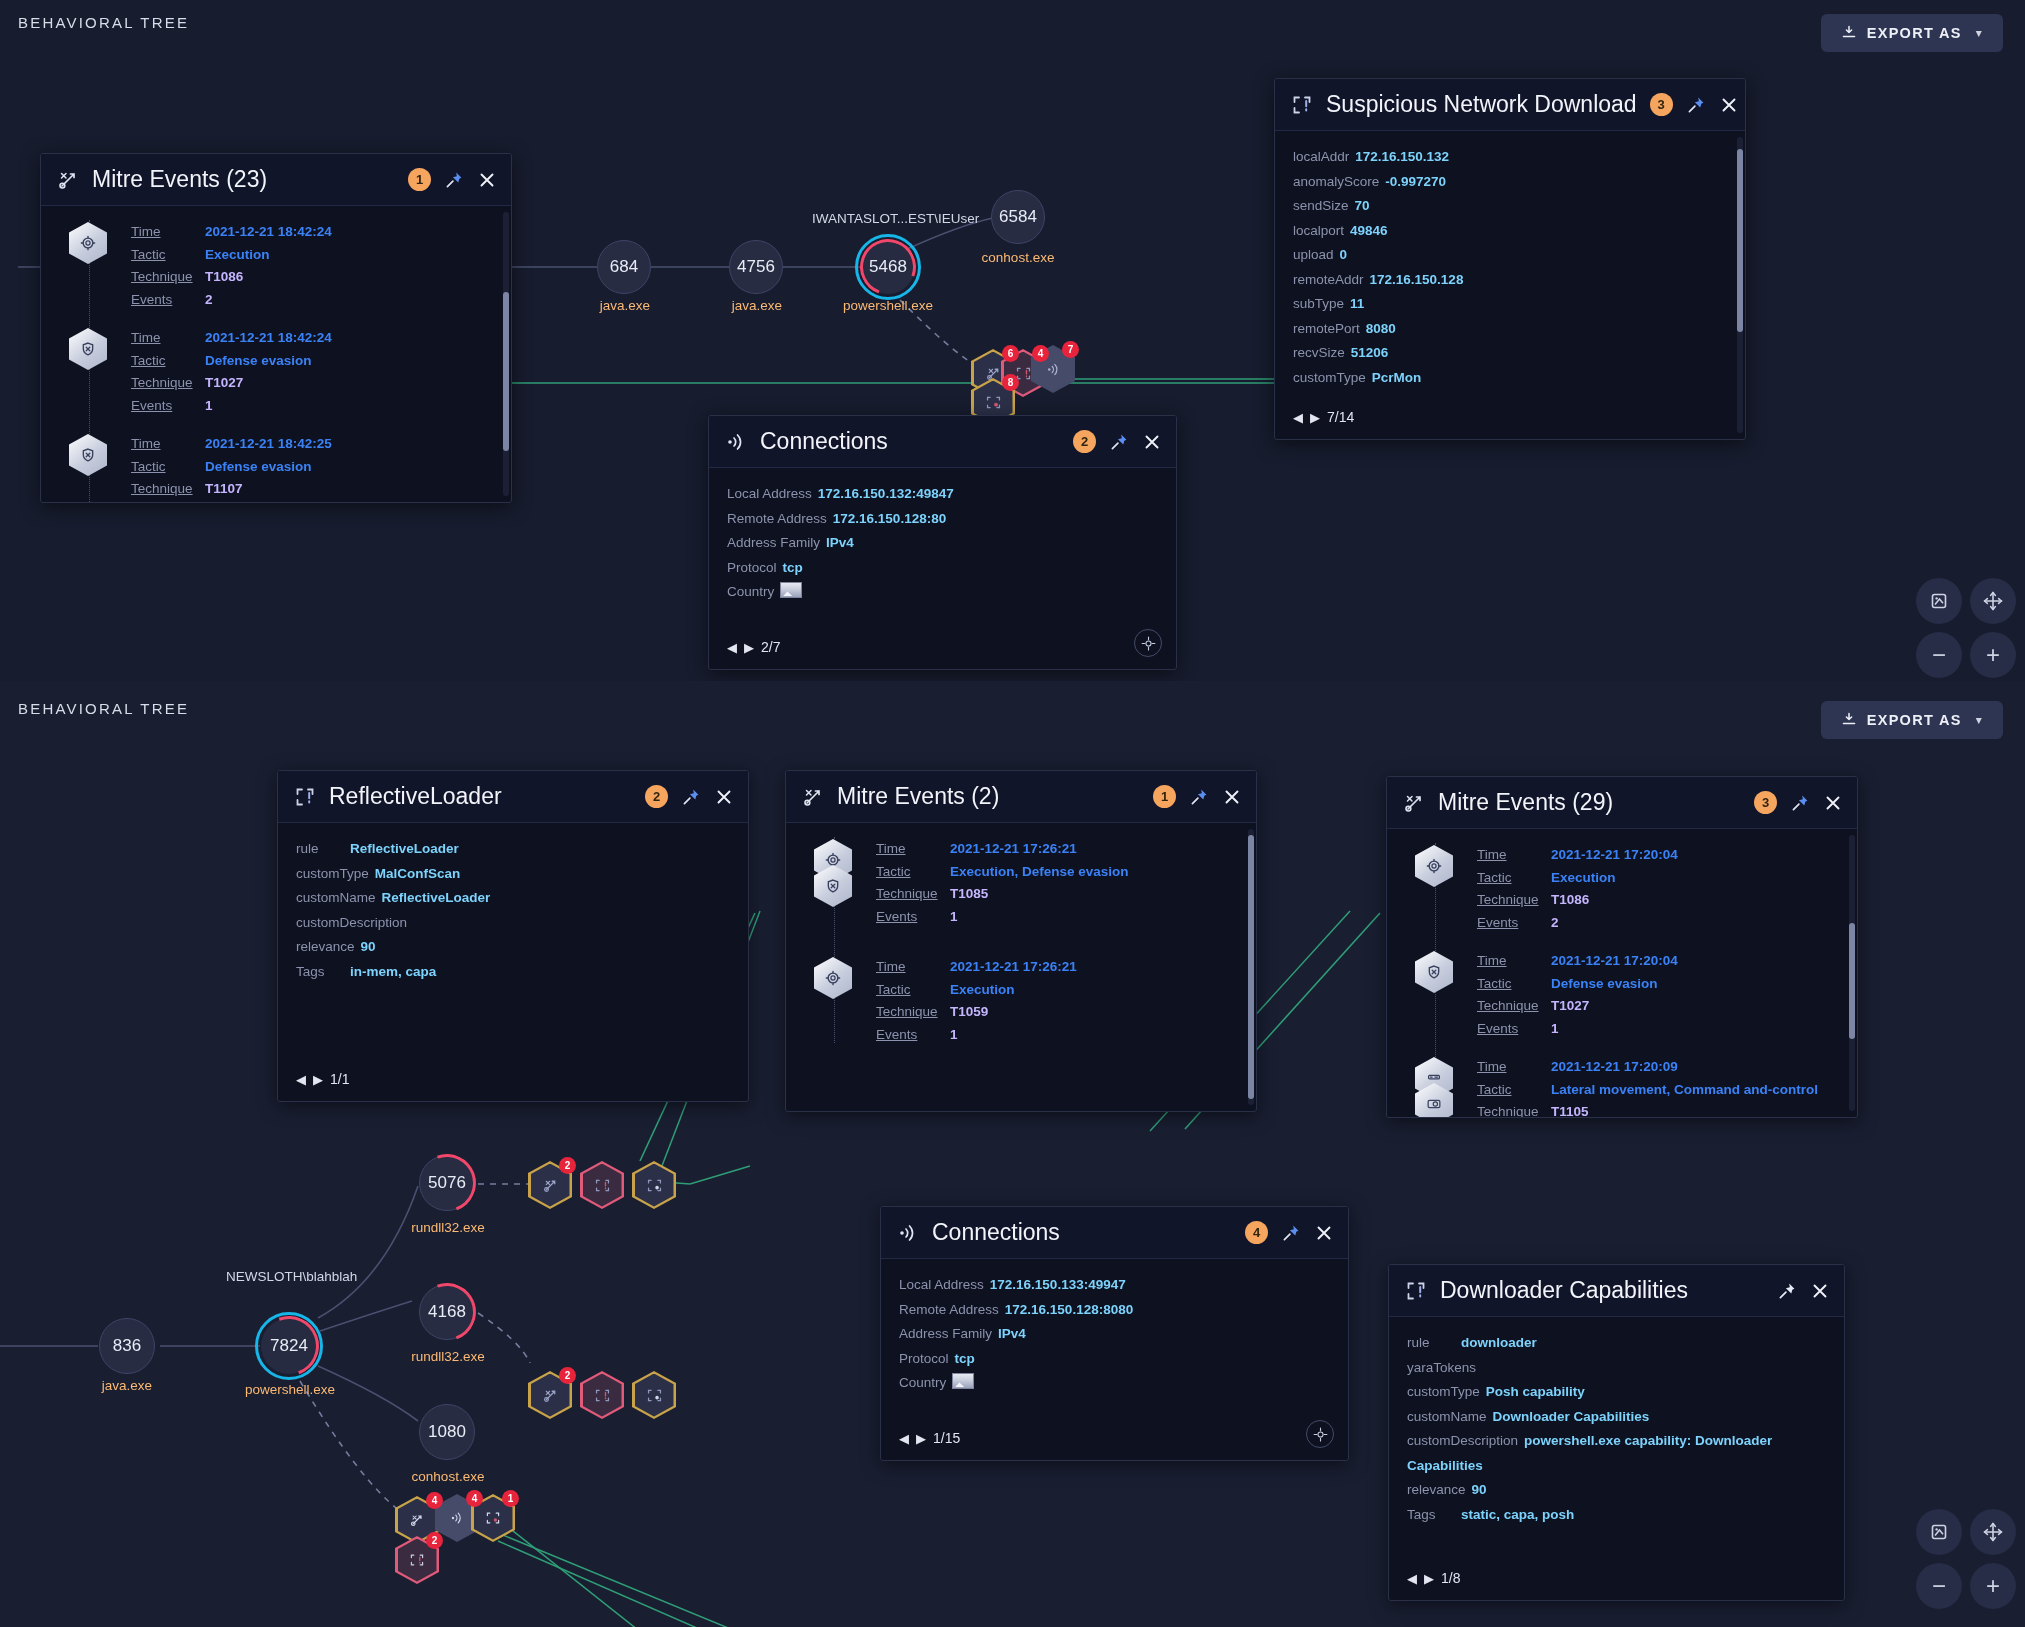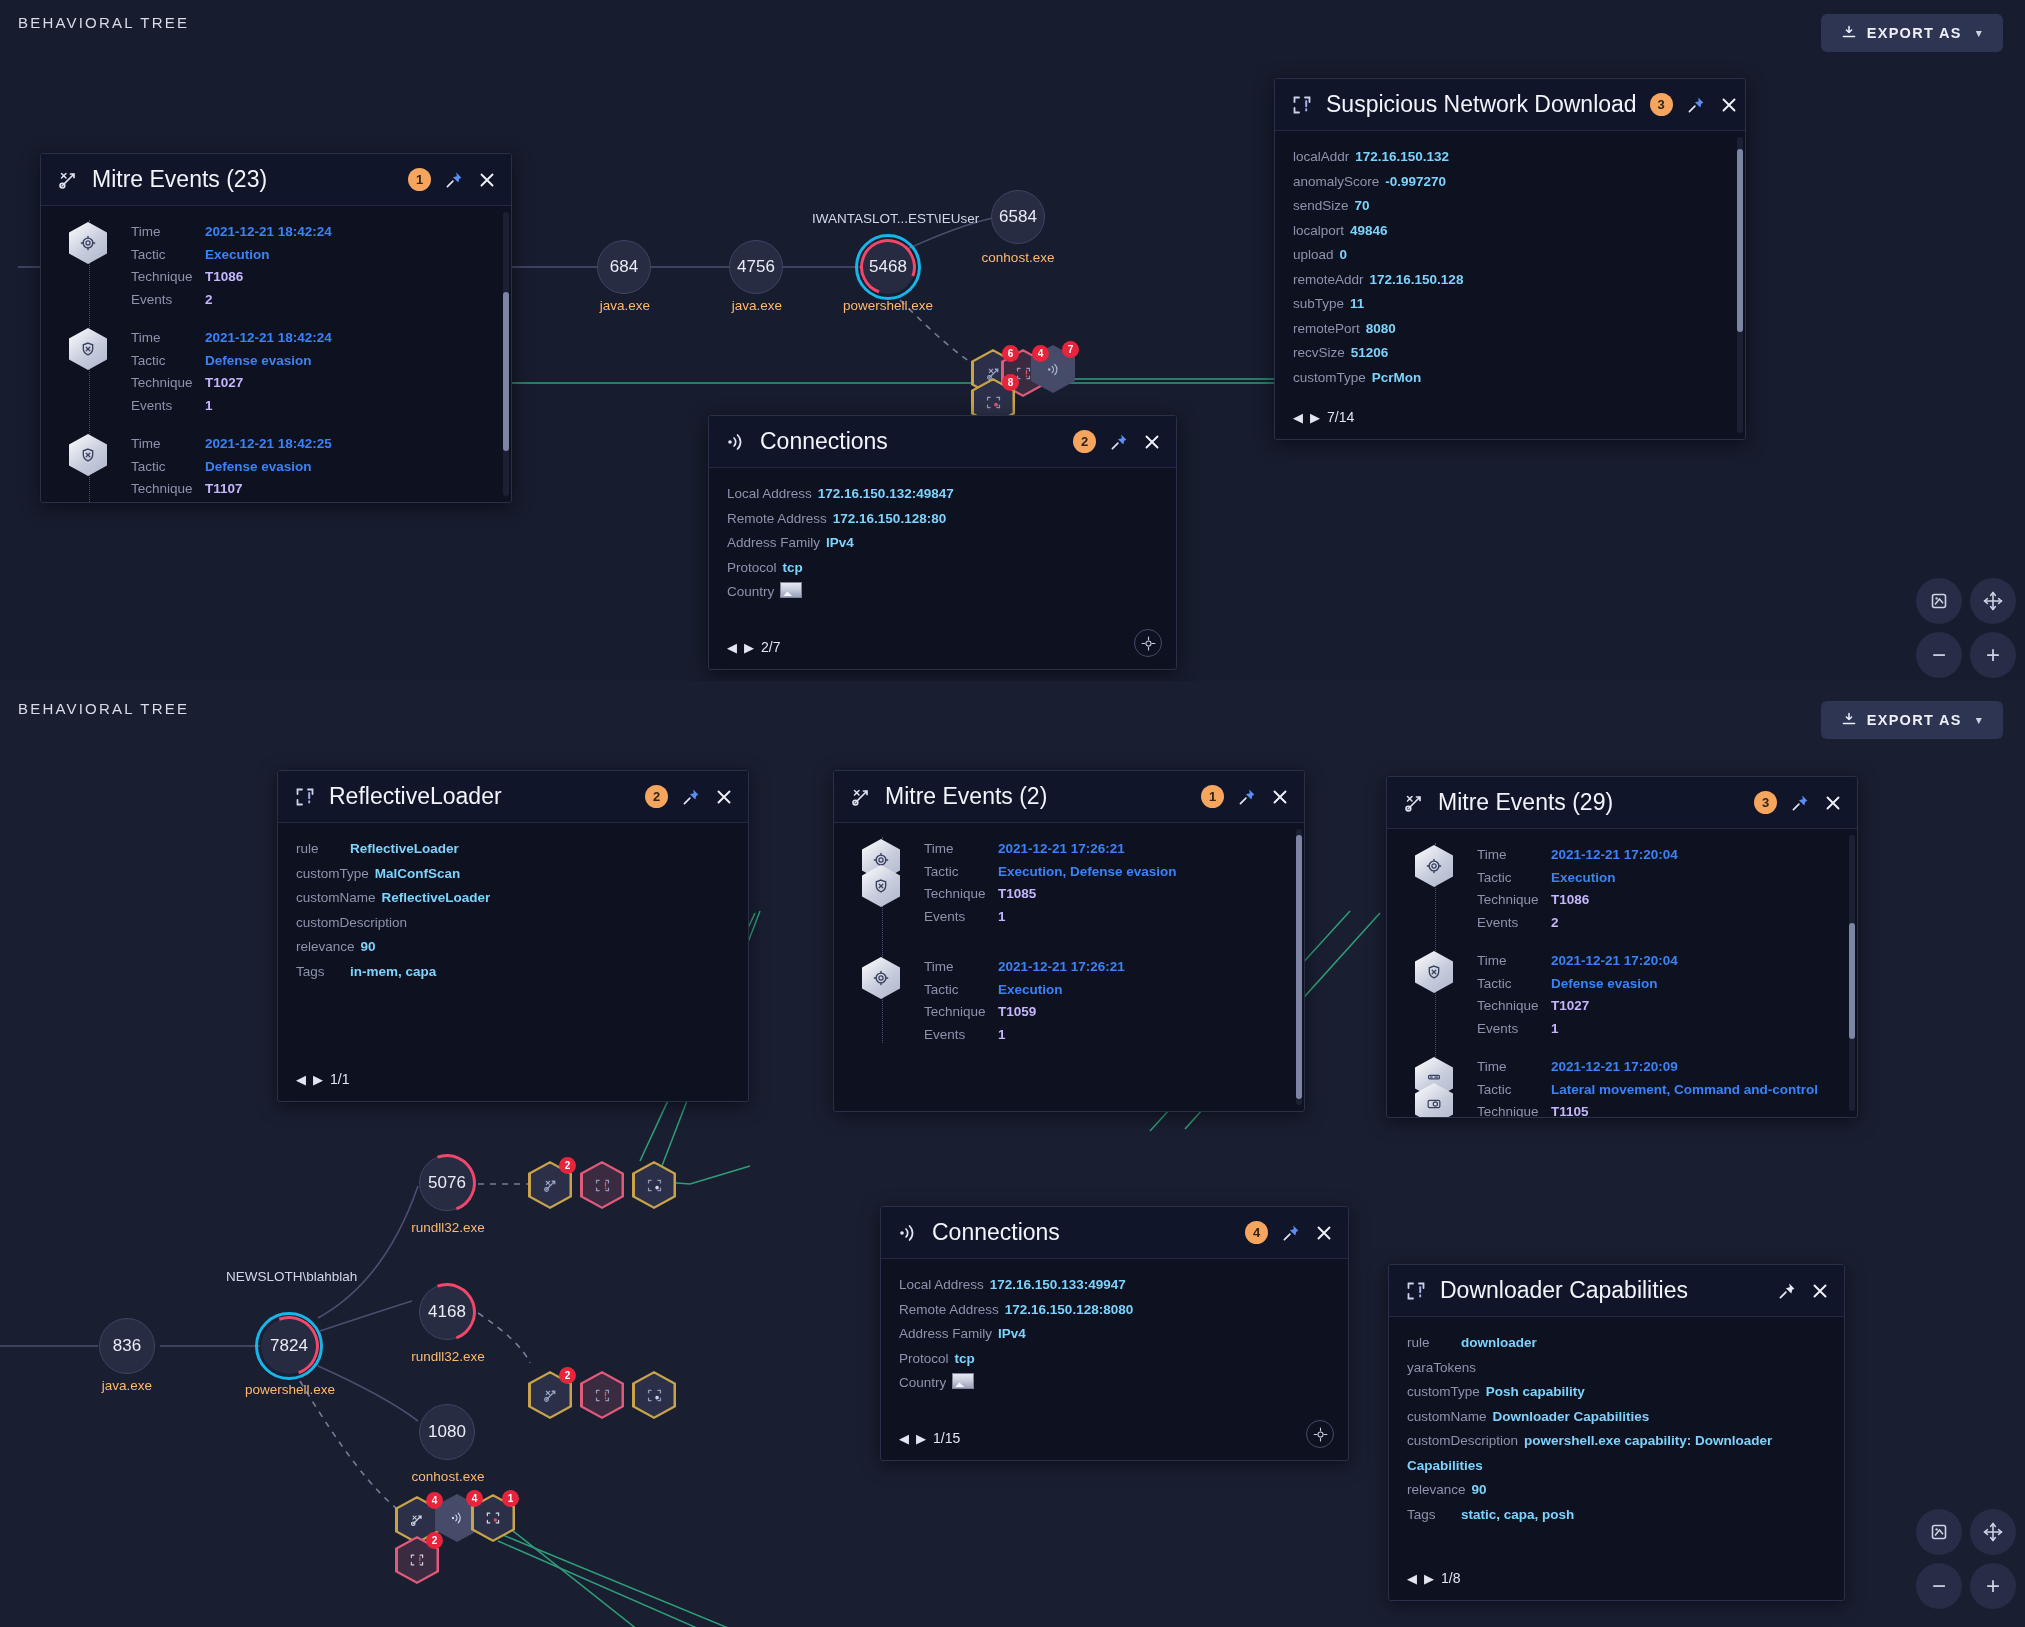--- a/index.html
+++ b/index.html
@@ -106,21 +106,21 @@
   .mitre-rail{position:absolute;left:30px;top:0;bottom:0;width:0;
     border-left:1.5px dotted #4a5070;}
   .mitre-item{position:relative;margin-bottom:22px;}
   .mitre-ico{position:absolute;left:-62px;top:-2px;width:40px;}
   .hexico{width:38px;height:42px;position:relative;}
   .hexico .bg{width:100%;height:100%;
     clip-path:polygon(50% 0%,100% 25%,100% 75%,50% 100%,0% 75%,0% 25%);
     background:linear-gradient(140deg,#ffffff 0%,#c7cddd 55%,#aeb6cb 100%);}
   .hexico .gl{position:absolute;inset:0;display:flex;align-items:center;justify-content:center;}
   .mrow{font-size:13.5px;line-height:16.5px;display:flex;margin-bottom:6px;}
-  .mrow .mk{color:#8d93ad;width:74px;flex:0 0 74px;}
+  .mrow .mk{color:#8d93ad;width:74px;flex:0 0 74px;text-decoration:underline;}
   .mrow .mv{color:#3b82f6;font-weight:bold;}
   .mrow .mv.blue{color:#c4b5fd;}
 
   .pager{
     position:absolute;left:18px;bottom:14px;display:flex;align-items:center;gap:7px;
     font-size:14px;color:#e3e6f0;
   }
   .pager .arrow{cursor:pointer;color:#e3e6f0;font-size:13px;}
   .crosshair{
     position:absolute;right:14px;bottom:12px;width:26px;height:26px;border-radius:50%;
@@ -675,21 +675,21 @@
       <div class="kv"><span class="k">relevance</span><span class="v">90</span></div>
       <div class="kv"><span class="k" style="display:inline-block;min-width:48px;">Tags</span><span class="v">in-mem, capa</span></div>
       <div class="pager">
         <span class="arrow">◀</span>
         <span class="arrow">▶</span>
         <span>1/1</span>
       </div>
     </div>
   </div>
 
-  <div class="panel" style="left:785px;top:89px;width:470px;height:340px;margin-left:48px;">
+  <div class="panel" style="left:785px;top:89px;width:470px;height:340px;">
     <div class="panel-head">
       <span class="icon-btn">
         <svg width="22" height="22" viewBox="0 0 22 22">
             <path d="M5 17 17 5M13.5 5H17v3.5" stroke="#dfe3f0" stroke-width="1.7" fill="none" stroke-linecap="round"></path>
             <circle cx="5.4" cy="16.6" r="2.4" stroke="#dfe3f0" stroke-width="1.6" fill="none"></circle>
             <path d="M4.5 4.5l4.5 4.5M9 4.5 4.5 9" stroke="#dfe3f0" stroke-width="1.5" stroke-linecap="round"></path>
           </svg>
       </span>
       <span class="panel-title">Mitre Events (2)</span>
       <span class="panel-badge">1</span>

